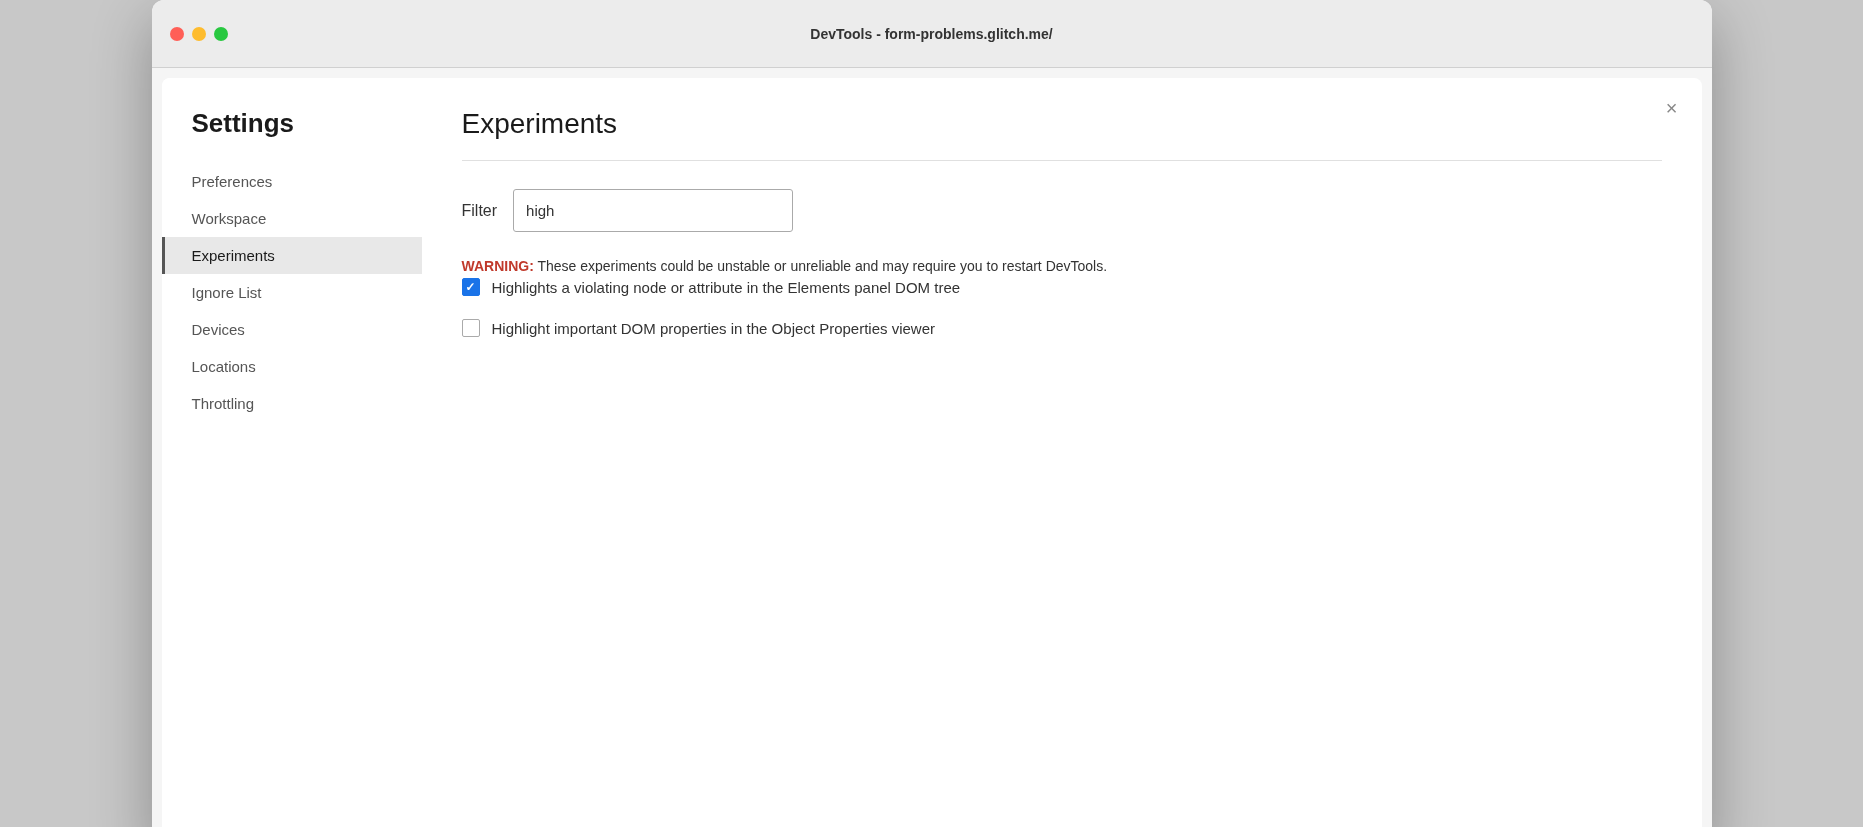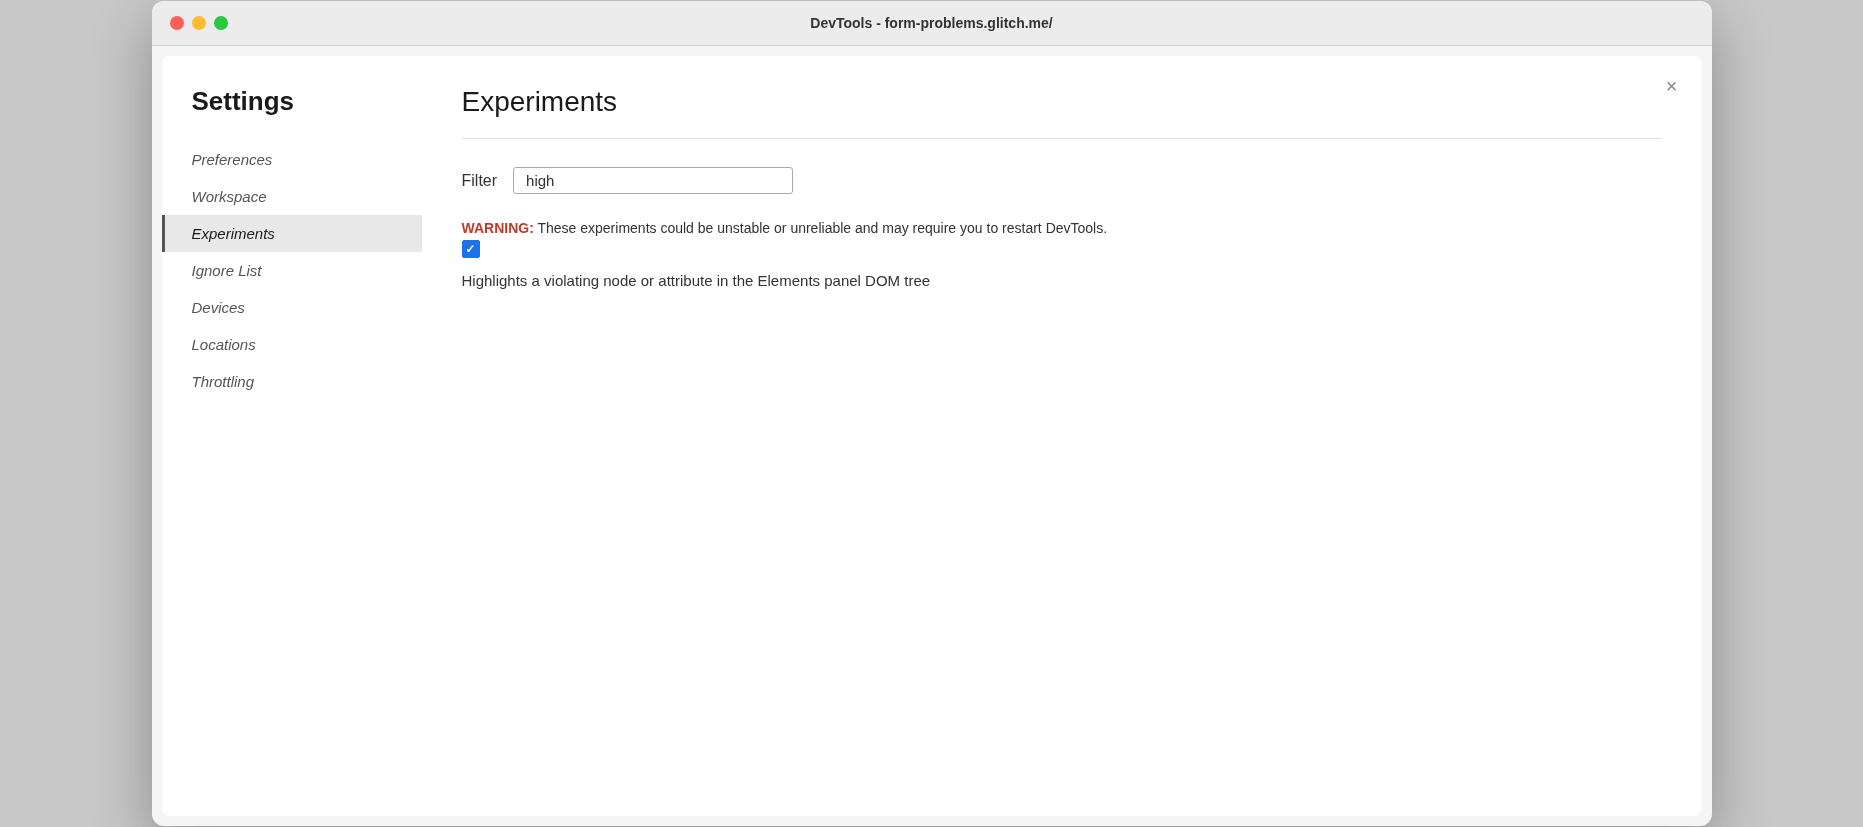--- a/index.html
+++ b/index.html
@@ -20,21 +20,21 @@
     .window {
       width: 1560px;
       background: #f5f5f5;
       border-radius: 12px;
       box-shadow: 0 20px 60px rgba(0,0,0,0.3);
       overflow: hidden;
     }
 
     .titlebar {
       background: #ececec;
-      height: 45px;
+      height: 68px;
       display: flex;
       align-items: center;
       justify-content: center;
       position: relative;
       border-bottom: 1px solid #d0d0d0;
     }
 
     .traffic-lights {
       position: absolute;
       left: 18px;
@@ -83,21 +83,20 @@
     }
 
     .sidebar-item {
       display: flex;
       align-items: flex-start;
       padding: 10px 30px;
       font-size: 15px;
       color: #555;
       cursor: pointer;
       position: relative;
-      font-style: italic;
     }
 
     .sidebar-item.active {
       background: #e8e8e8;
       color: #1a1a1a;
       font-weight: 500;
     }
 
     .sidebar-item.active::before {
       content: '';
@@ -149,21 +148,21 @@
     }
 
     .filter-label {
       font-size: 16px;
       color: #333;
     }
 
     .filter-input {
       border: 1px solid #aaa;
       border-radius: 3px;
-      padding: 4px 12px;
+      padding: 12px 12px;
       font-size: 15px;
       color: #333;
       width: 280px;
       outline: none;
     }
 
     .warning-text {
       font-size: 14px;
       color: #333;
       line-height: 1.5;
@@ -172,21 +171,20 @@
     .warning-text .warning-label {
       color: #c0392b;
       font-weight: 600;
     }
 
     .experiment-item {
       display: flex;
       align-items: flex-start;
       gap: 12px;
       margin-bottom: 20px;
-      flex-direction: column;
     }
 
     .checkbox-wrapper {
       display: flex;
       align-items: center;
       margin-top: 1px;
     }
 
     .checkbox {
       width: 18px;
@@ -277,16 +275,22 @@
         <span class="warning-label">WARNING:</span><span> These experiments could be unstable or unreliable and may require you to restart DevTools.</span>
       </div>
 
       <div class="experiment-item">
         <div class="checkbox-wrapper">
           <div class="checkbox checked"></div>
         </div>
         <span class="experiment-label">Highlights a violating node or attribute in the Elements panel DOM tree</span>
       </div>
 
+      <div class="experiment-item">
+        <div class="checkbox-wrapper">
+          <div class="checkbox"></div>
+        </div>
+        <span class="experiment-label">Highlight important DOM properties in the Object Properties viewer</span>
+      </div>
 
     </div>
   </div>
 </div>
 
 </body></html>

